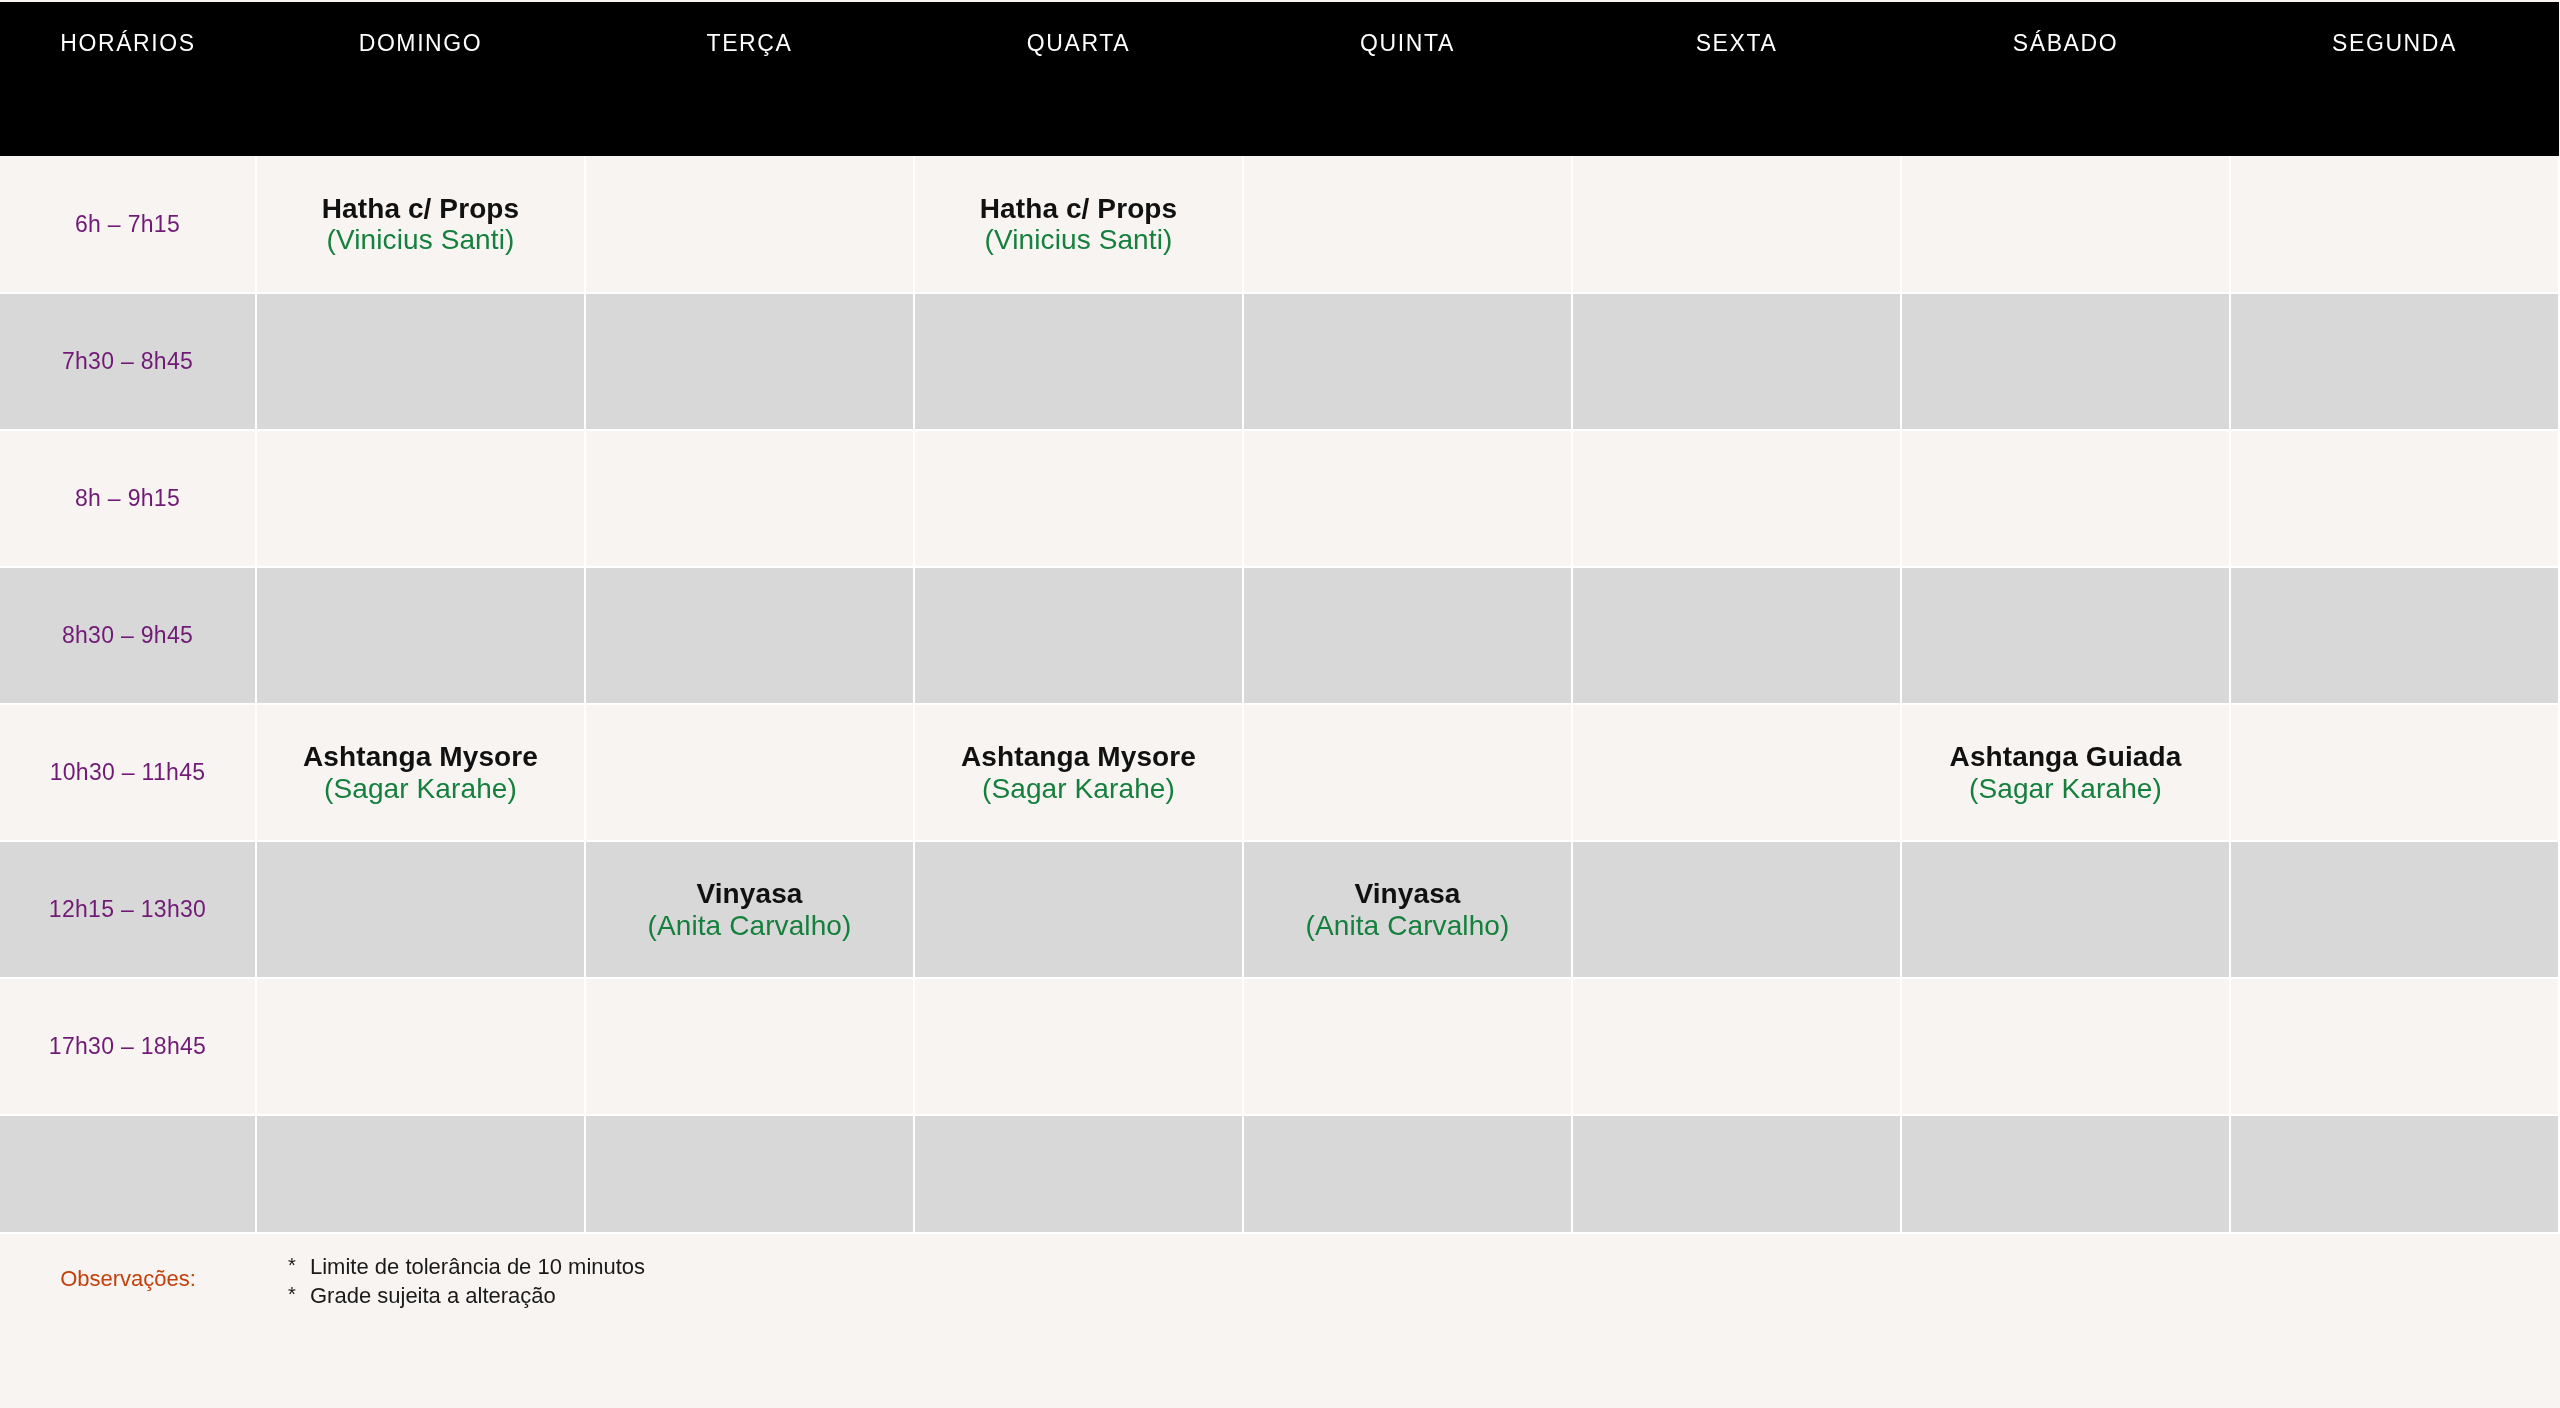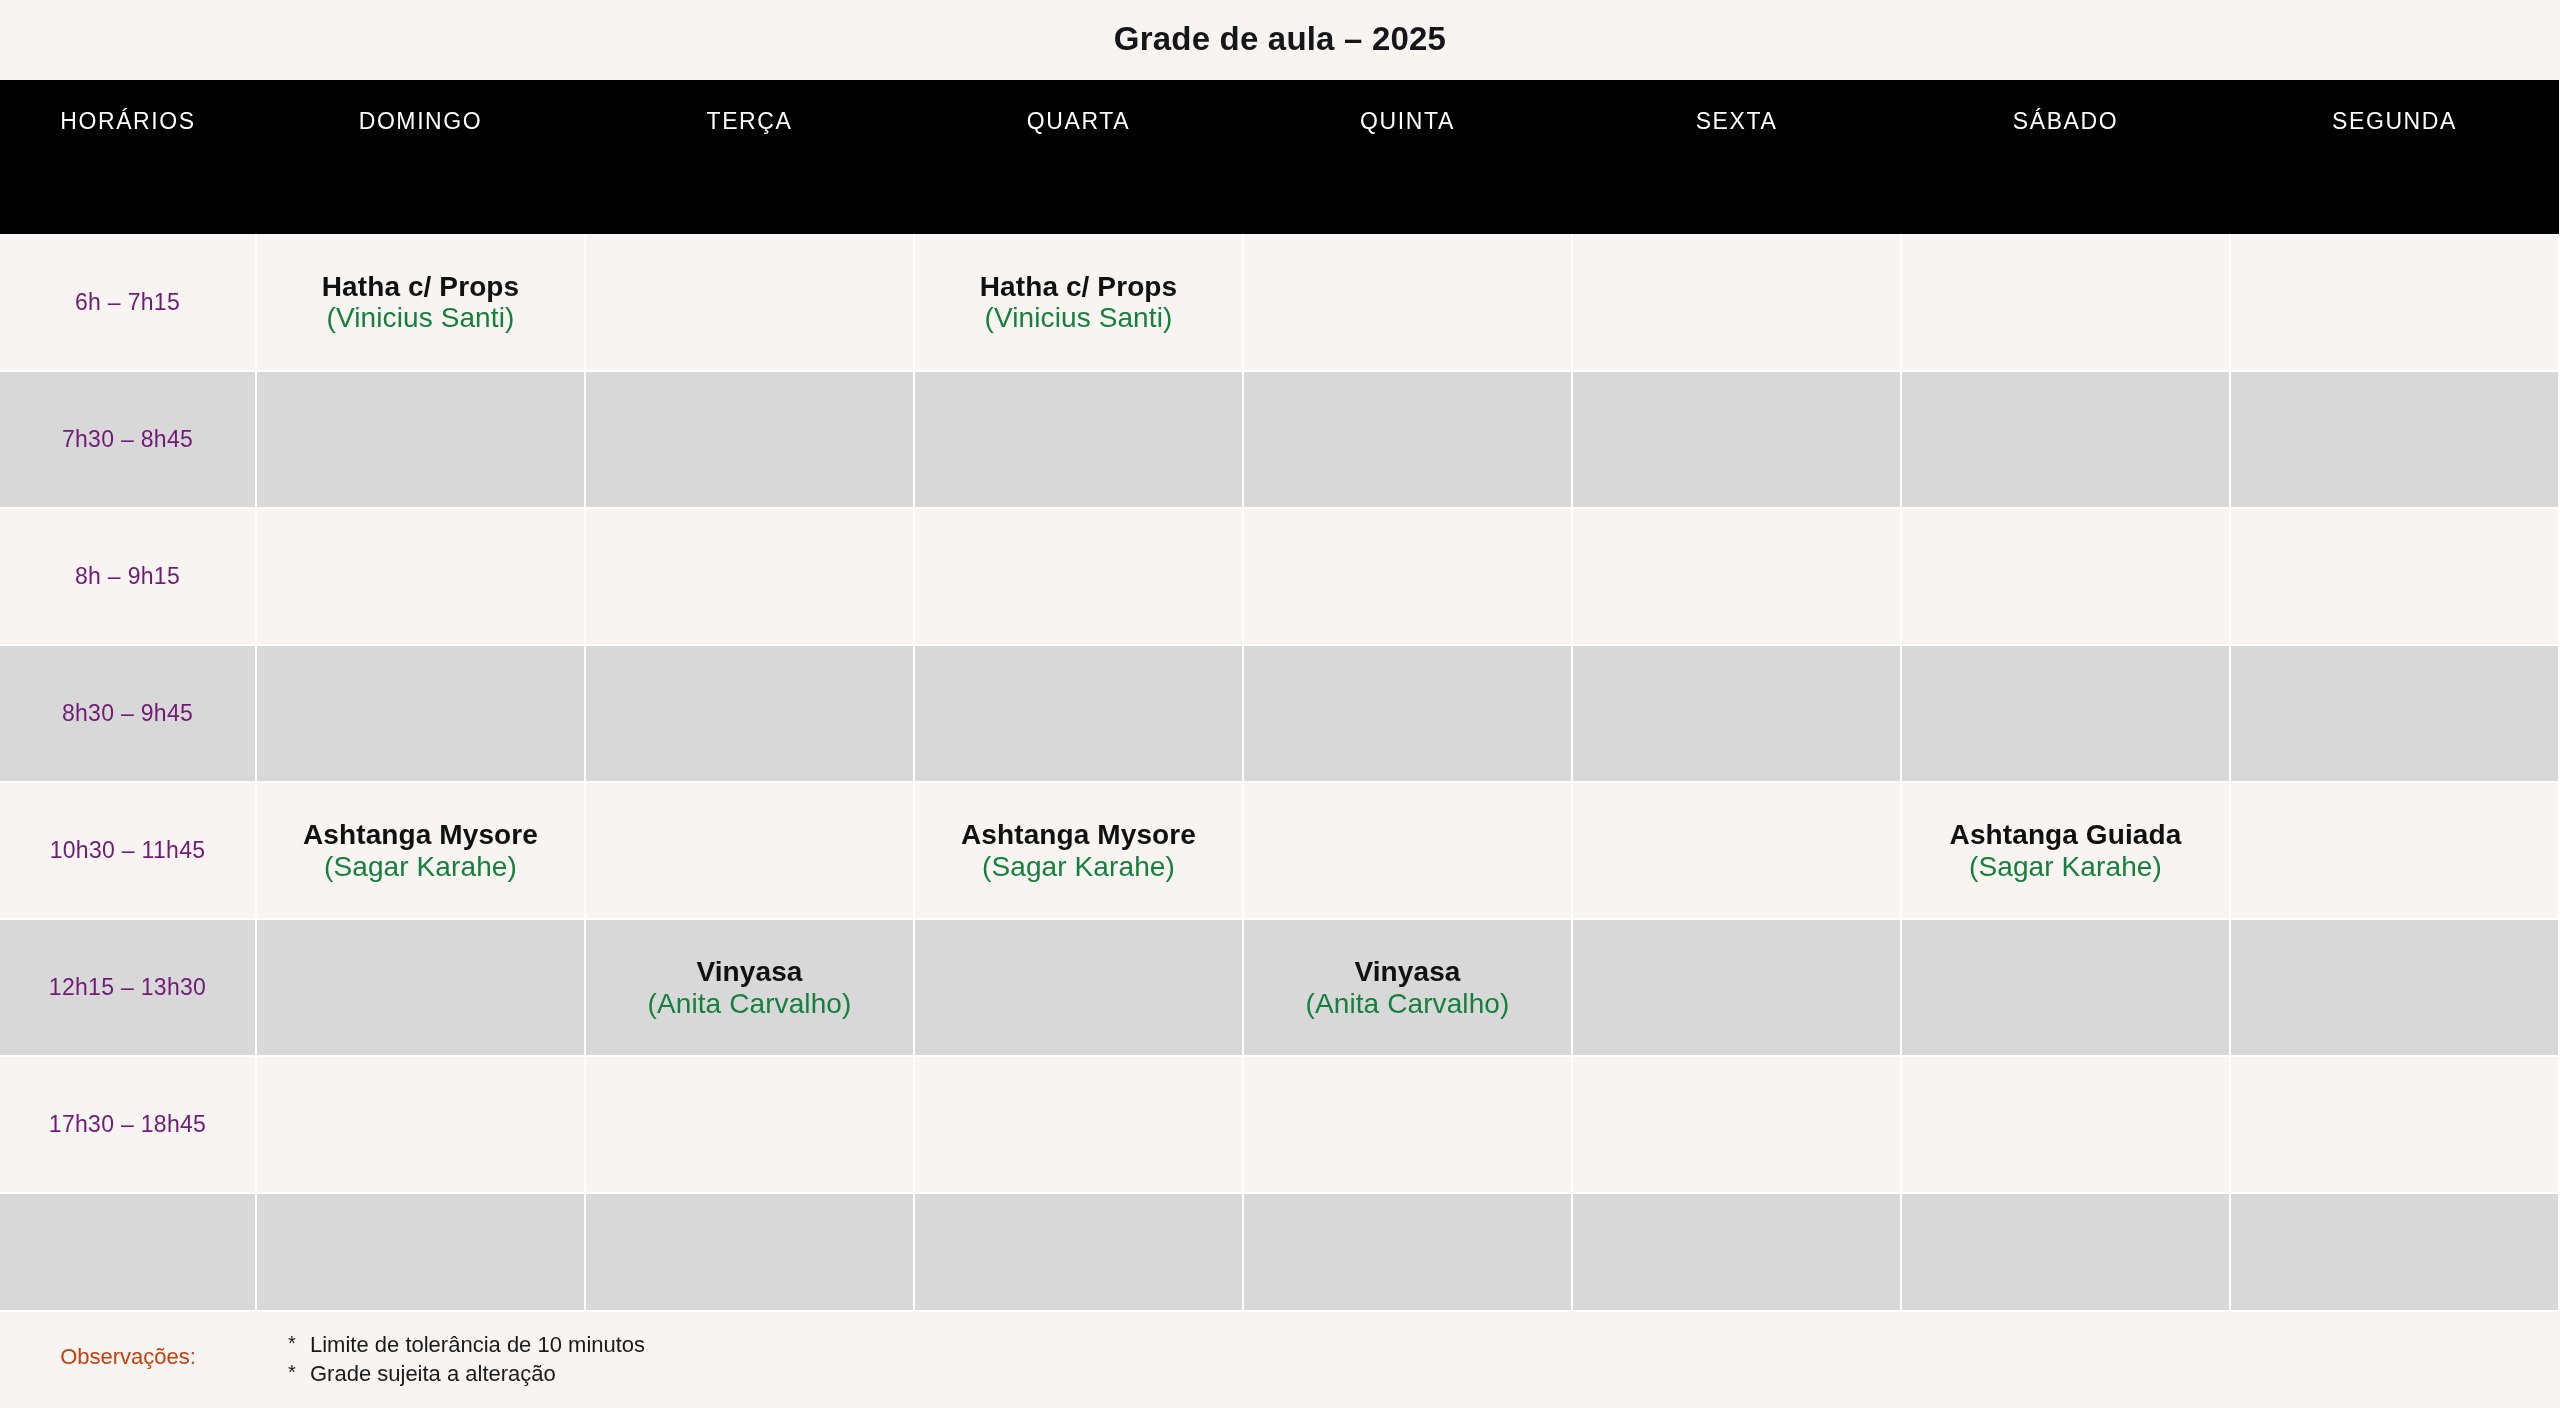--- a/index.html
+++ b/index.html
@@ -144,23 +144,20 @@
   }
 
   
   .grid { border-top: 2px solid #f7f4f2; }
 </style>
 </head>
 <body>
 
 <div class="page">
 
-  <div class="title-bar">
-    <div class="title-text">Grade de aula – 2025</div>
-  </div>
 
   <table class="grid">
     <colgroup>
       <col class="col-hours">
       <col class="col-day">
         <col class="col-day">
         <col class="col-day">
       <col class="col-day">
         <col class="col-day">
         <col class="col-day">

